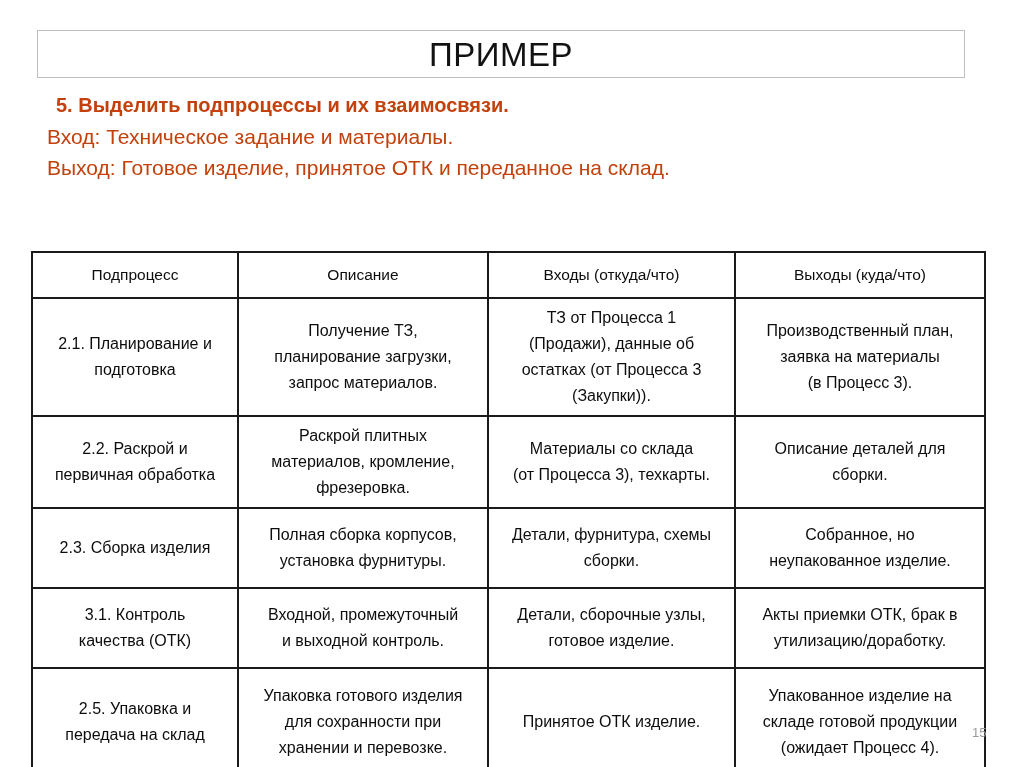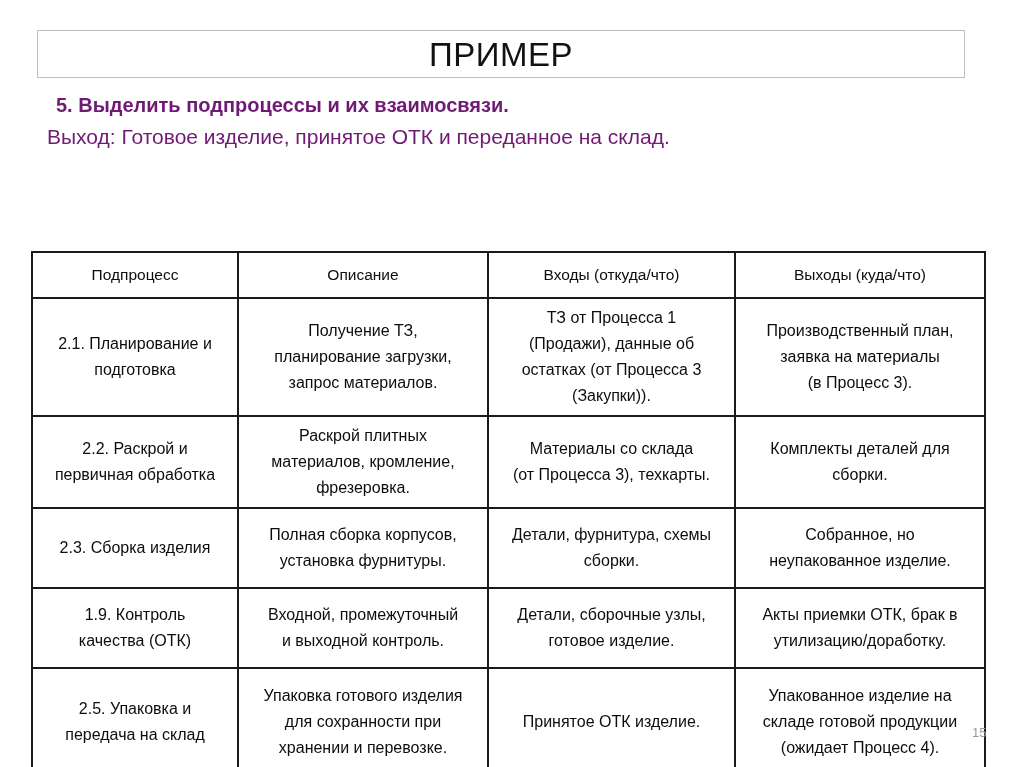--- a/index.html
+++ b/index.html
@@ -52,21 +52,21 @@
   .intro {
     position: absolute;
     left: 47px;
     top: 90px;
     width: 940px;
   }
 
   .intro-line {
     font-size: 21px;
     line-height: 31px;
-    color: #701a75;
+    color: #c2410c;
     white-space: nowrap;
   }
 
   .intro-line.bold {
     font-weight: bold;
     font-size: 20px;
     padding-left: 9px;
   }
 
   
@@ -128,20 +128,21 @@
 <body>
 
 <div class="slide">
 
   <div class="title-box">
     <div class="title-text">ПРИМЕР</div>
   </div>
 
   <div class="intro">
     <div class="intro-line bold">5. Выделить подпроцессы и их взаимосвязи.</div>
+    <div class="intro-line">Вход: Техническое задание и материалы.</div>
     <div class="intro-line">Выход: Готовое изделие, принятое ОТК и переданное на склад.</div>
   </div>
 
   <table class="subprocess-table">
     <colgroup>
       <col class="col-subprocess">
       <col class="col-description">
       <col class="col-inputs">
       <col class="col-outputs">
     </colgroup>
@@ -185,21 +186,21 @@
         <td>
           <span class="cell-line">Раскрой плитных</span>
           <span class="cell-line">материалов, кромление,</span>
           <span class="cell-line">фрезеровка.</span>
         </td>
         <td>
           <span class="cell-line">Материалы со склада</span>
           <span class="cell-line">(от Процесса 3), техкарты.</span>
         </td>
         <td>
-          <span class="cell-line">Комплекты деталей для</span>
+          <span class="cell-line">Описание деталей для</span>
           <span class="cell-line">сборки.</span>
         </td>
       </tr>
 
       <tr class="row-h-3">
         <td>
           <span class="cell-line">2.3. Сборка изделия</span>
         </td>
         <td>
           <span class="cell-line">Полная сборка корпусов,</span>
@@ -210,21 +211,21 @@
           <span class="cell-line">сборки.</span>
         </td>
         <td>
           <span class="cell-line">Собранное, но</span>
           <span class="cell-line">неупакованное изделие.</span>
         </td>
       </tr>
 
       <tr class="row-h-4">
         <td>
-          <span class="cell-line">1.9. Контроль</span>
+          <span class="cell-line">3.1. Контроль</span>
           <span class="cell-line">качества (ОТК)</span>
         </td>
         <td>
           <span class="cell-line">Входной, промежуточный</span>
           <span class="cell-line">и выходной контроль.</span>
         </td>
         <td>
           <span class="cell-line">Детали, сборочные узлы,</span>
           <span class="cell-line">готовое изделие.</span>
         </td>

